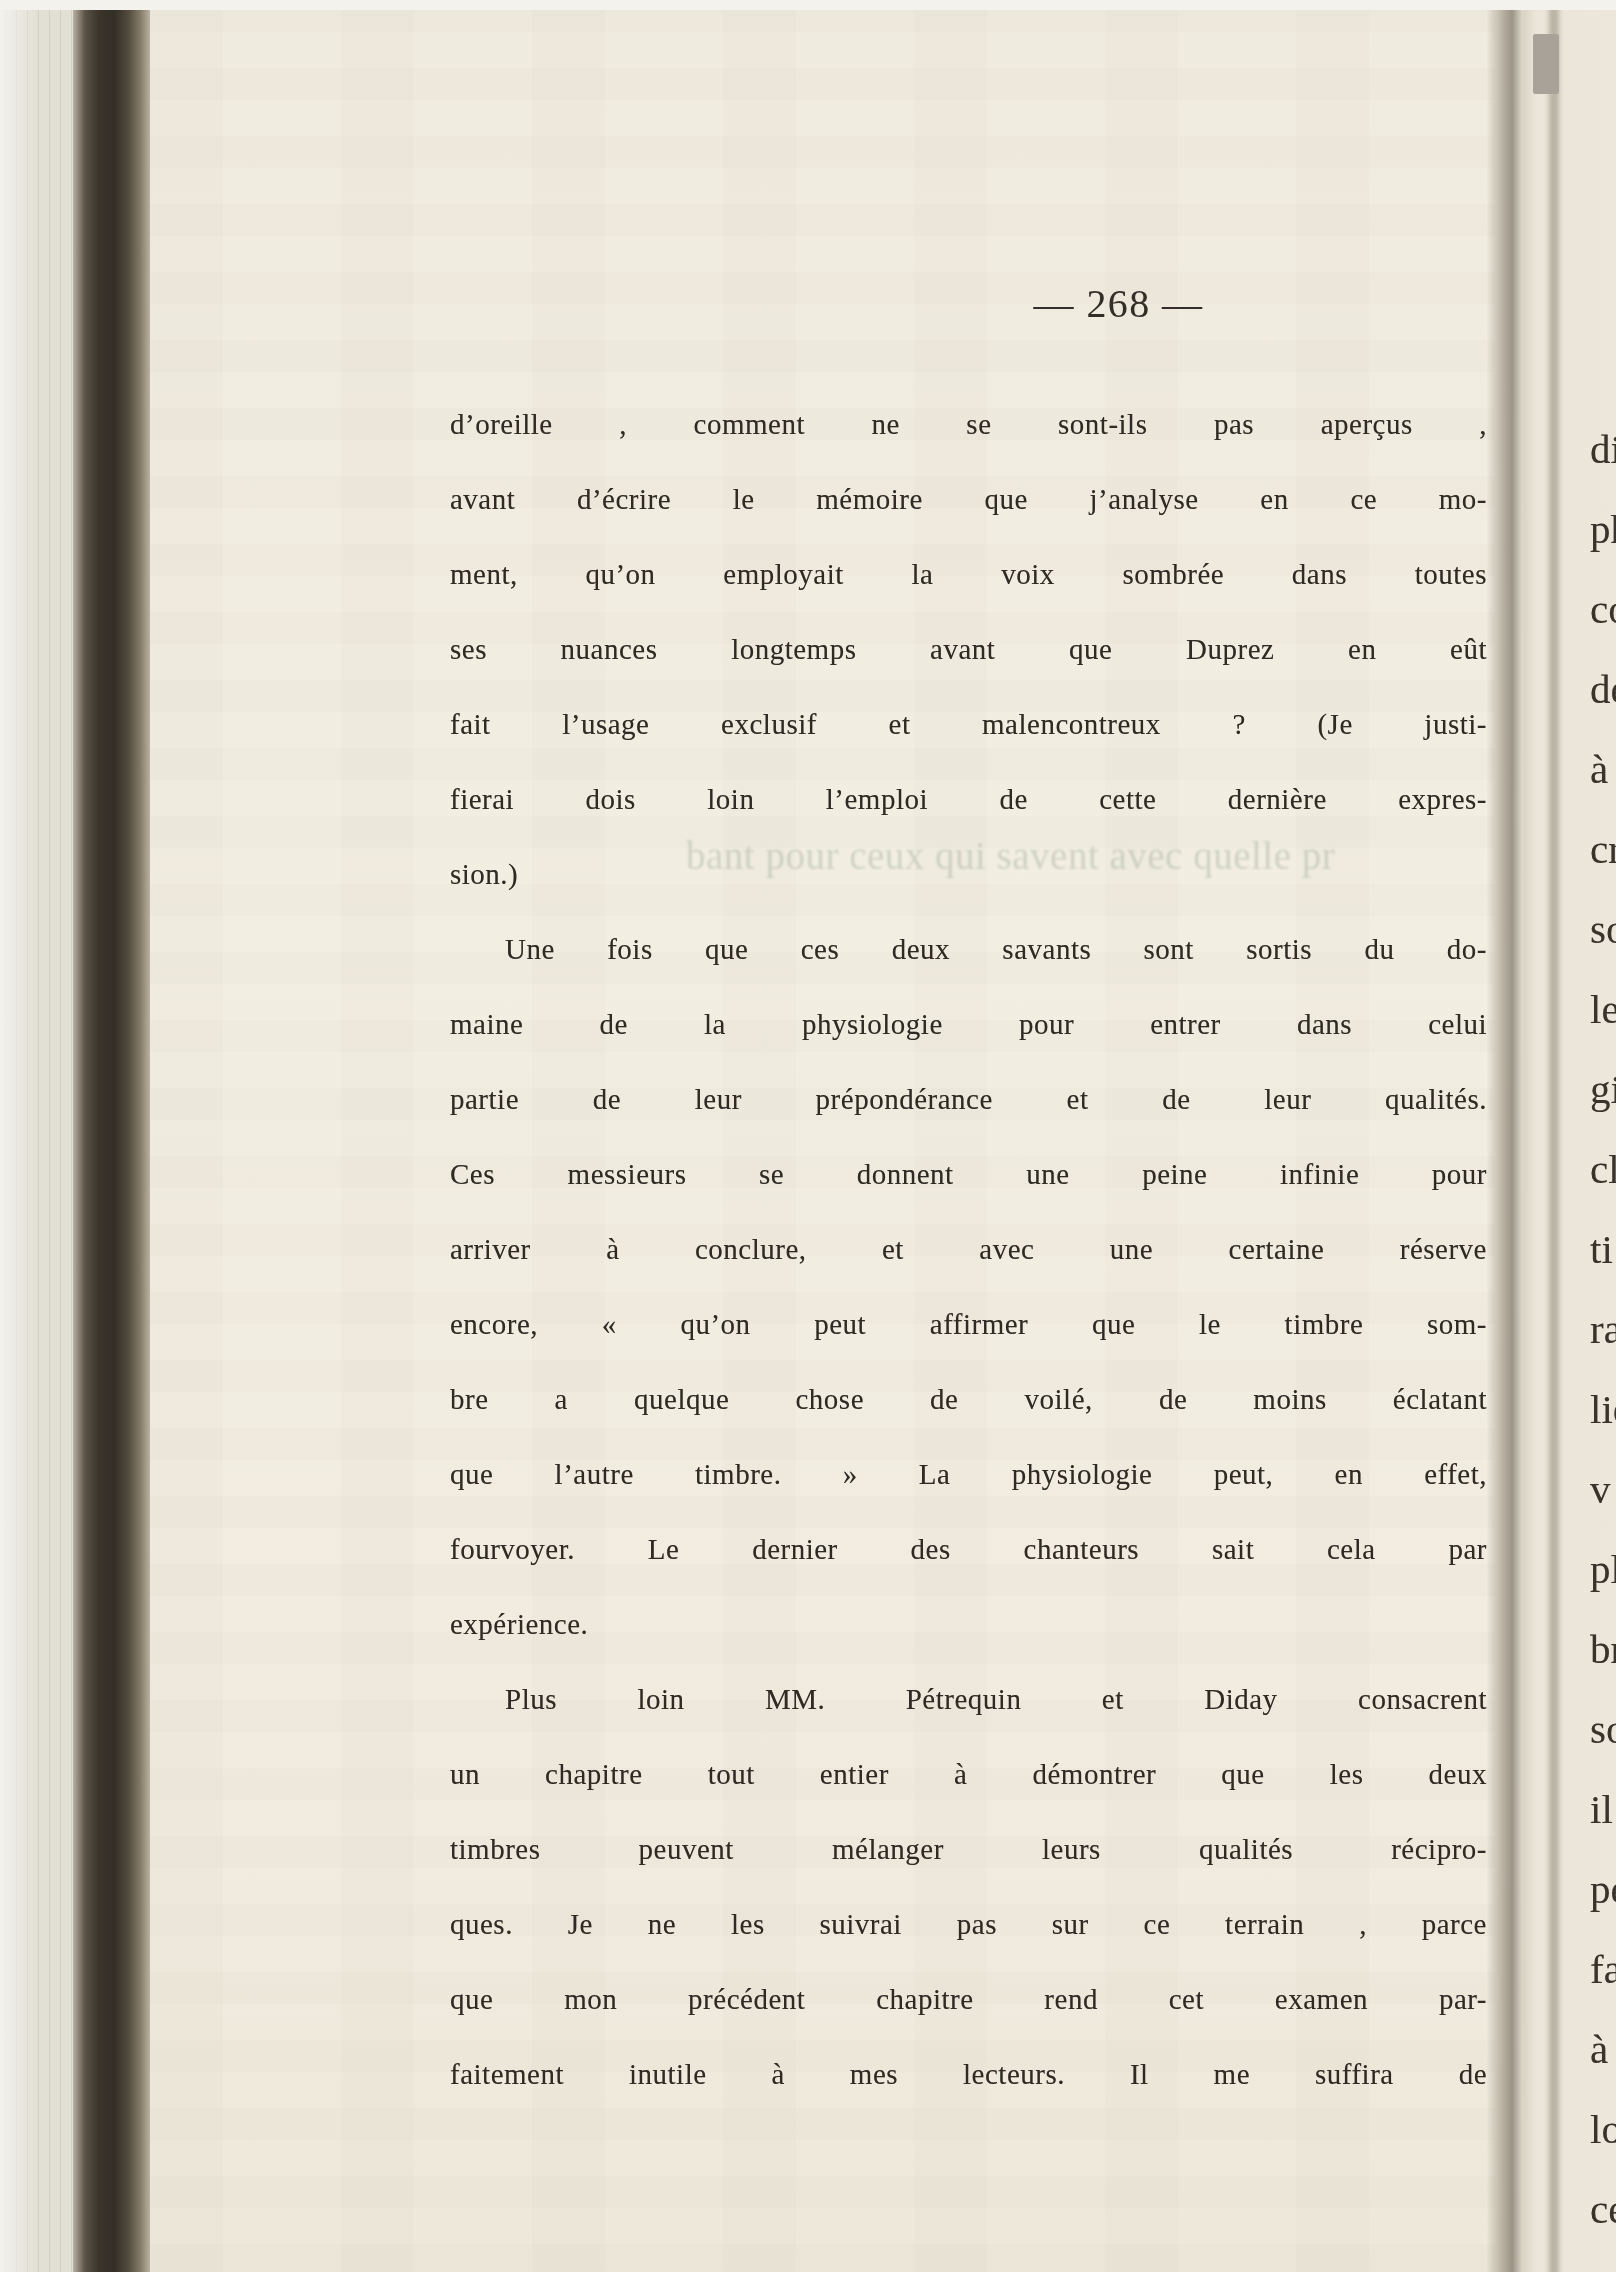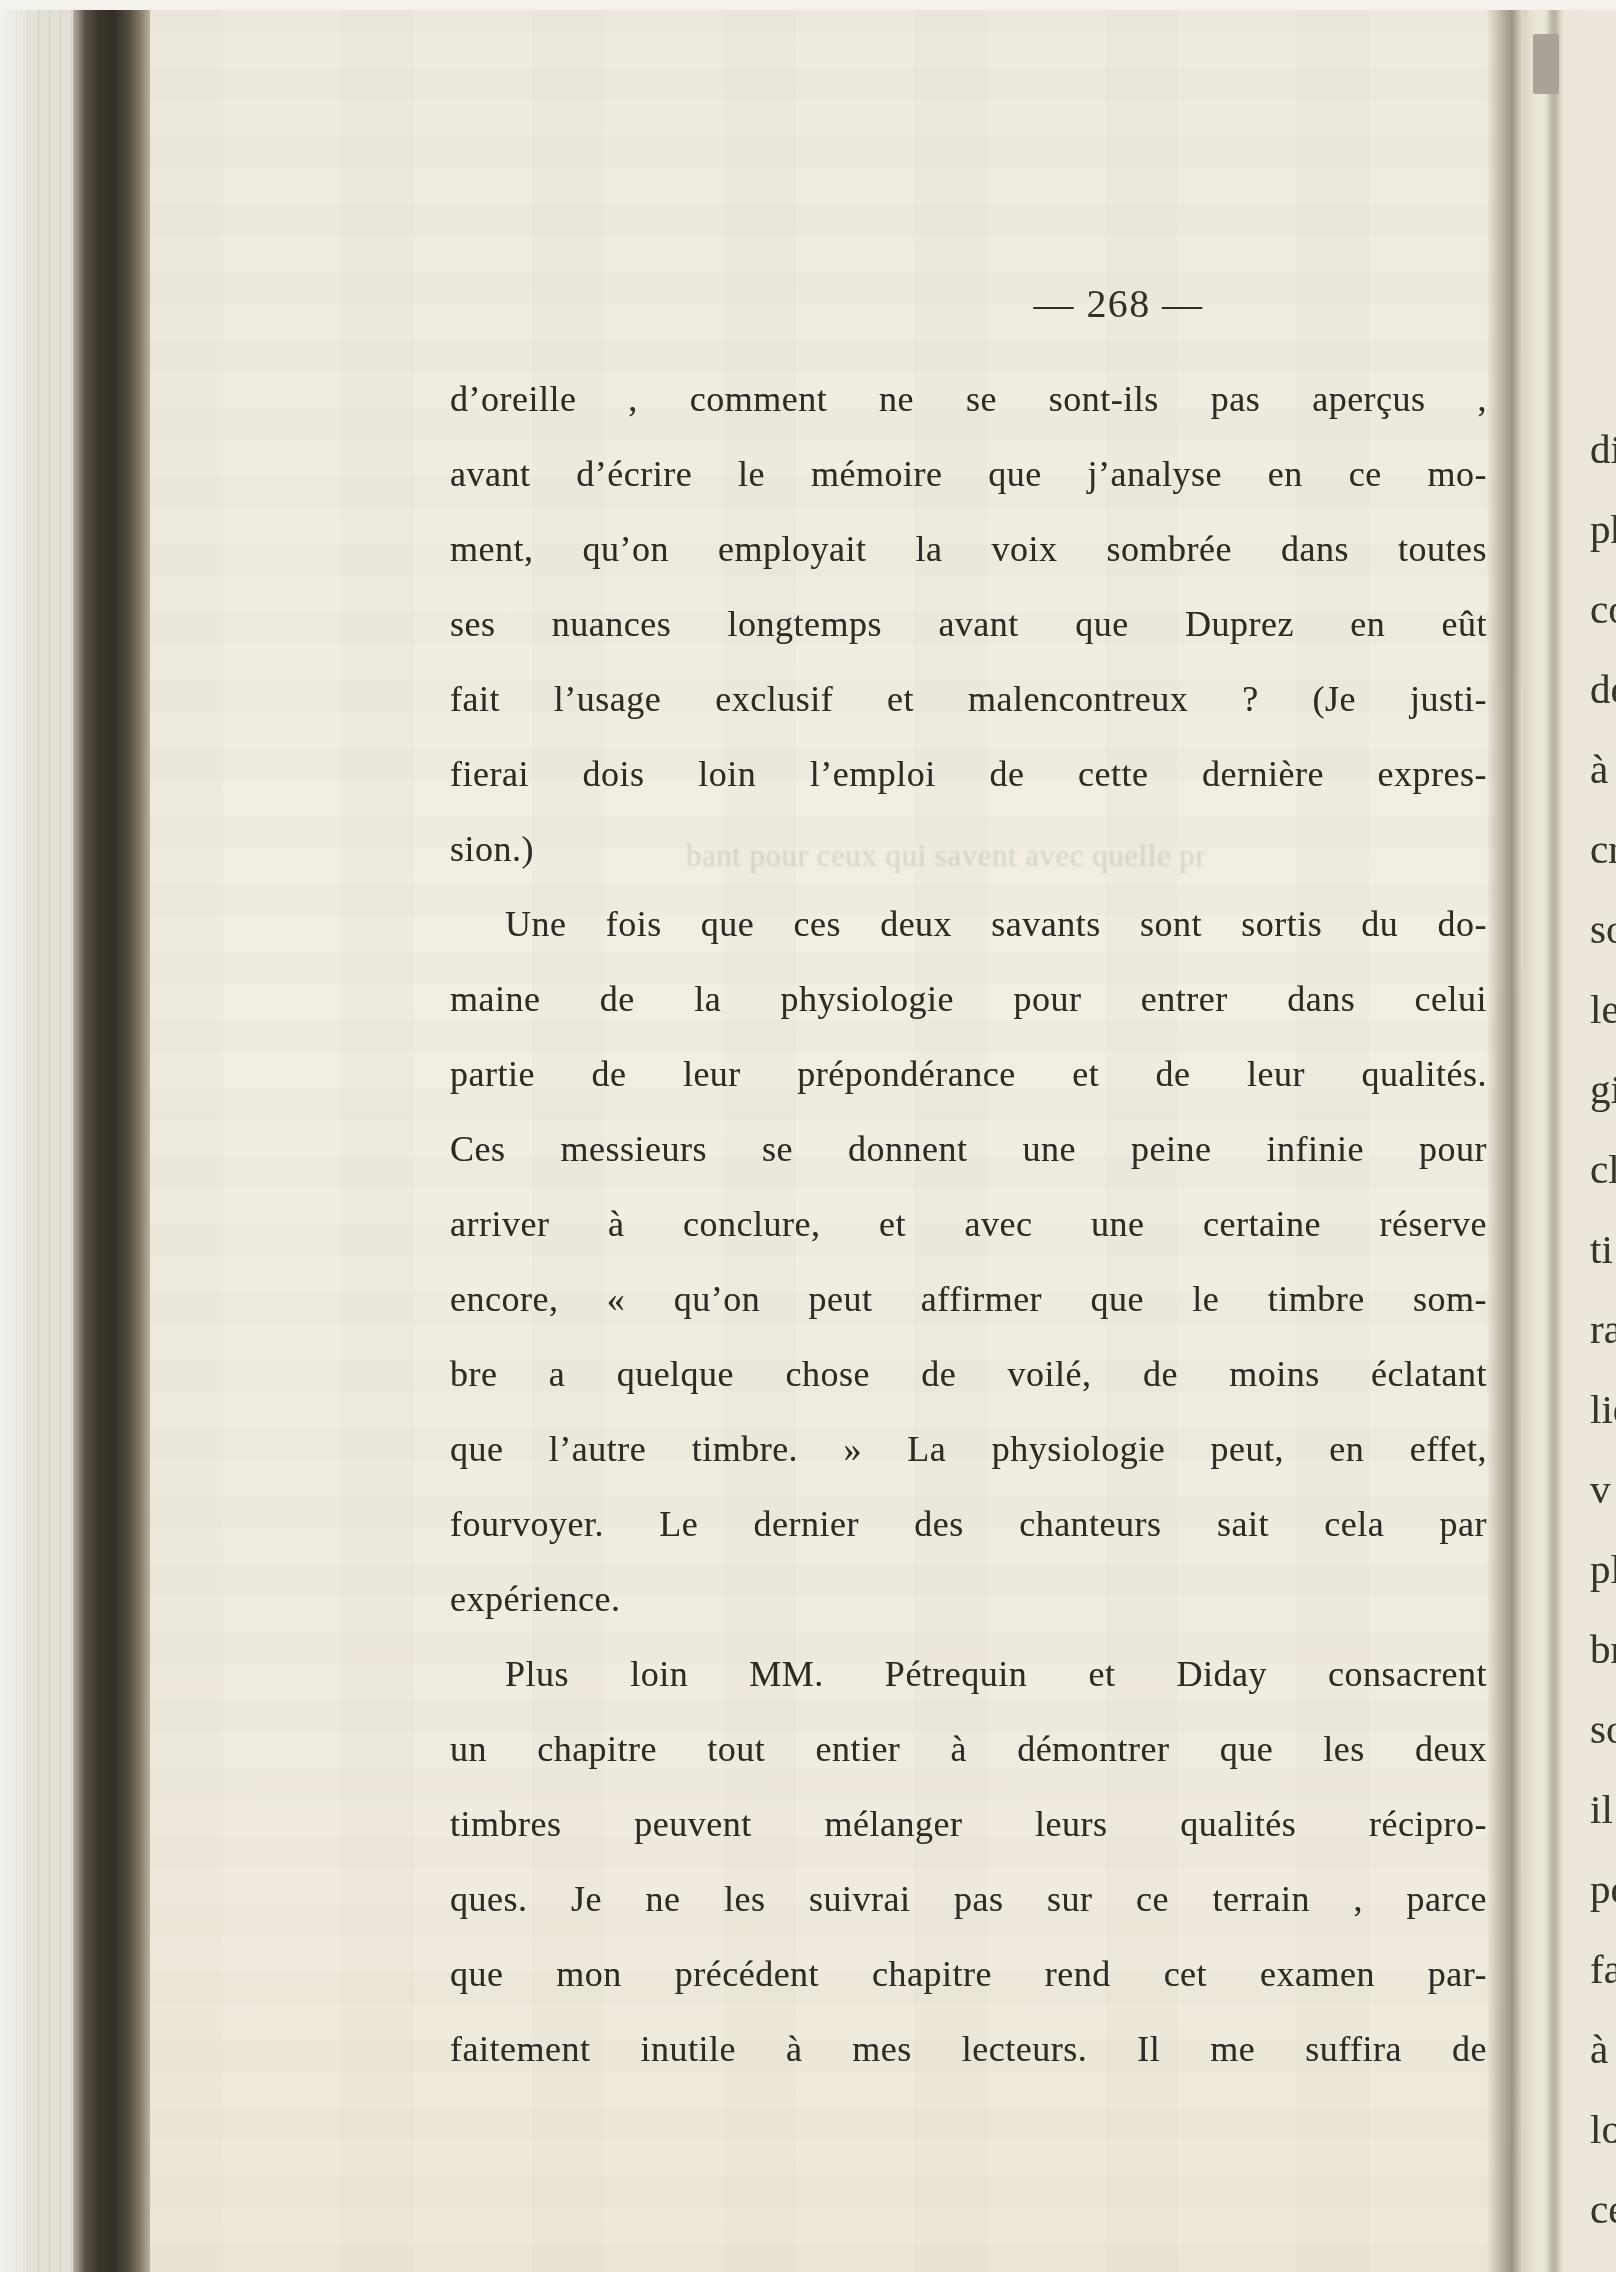--- a/index.html
+++ b/index.html
@@ -57,32 +57,32 @@
 
   
   .page-number{
     position:absolute;left:450px;top:281px;width:1037px;
     text-align:center;font-size:40px;line-height:45px;
     letter-spacing:1.4px;color:#332f28;
   }
 
   
   .textblock{
-    position:absolute;left:450px;top:362px;width:1037px;
-    font-size:36px;line-height:75px;
+    position:absolute;left:450px;top:387px;width:1037px;
+    font-size:29px;line-height:75px;
     letter-spacing:0.5px;word-spacing:2.3px;
     text-shadow:0 0 0.5px rgba(47,43,36,0.35);
   }
   .line{text-align:justify;text-align-last:justify;white-space:normal;}
   .line.indent{text-indent:55px;}
   .line.flush{text-align-last:left;}
 
   
   .ghost{
-    position:absolute;font-size:31px;line-height:45px;
+    position:absolute;font-size:39px;line-height:45px;
     color:#9fab9b;opacity:0.42;filter:blur(0.9px);
     white-space:nowrap;letter-spacing:0.5px;
   }
   .ghost-1{left:536px;top:833px;}
   .ghost-2{left:618px;top:1743px;}
 
   
   .frags{
     position:absolute;left:1590px;top:409px;width:26px;height:2136px;
     overflow:hidden;

